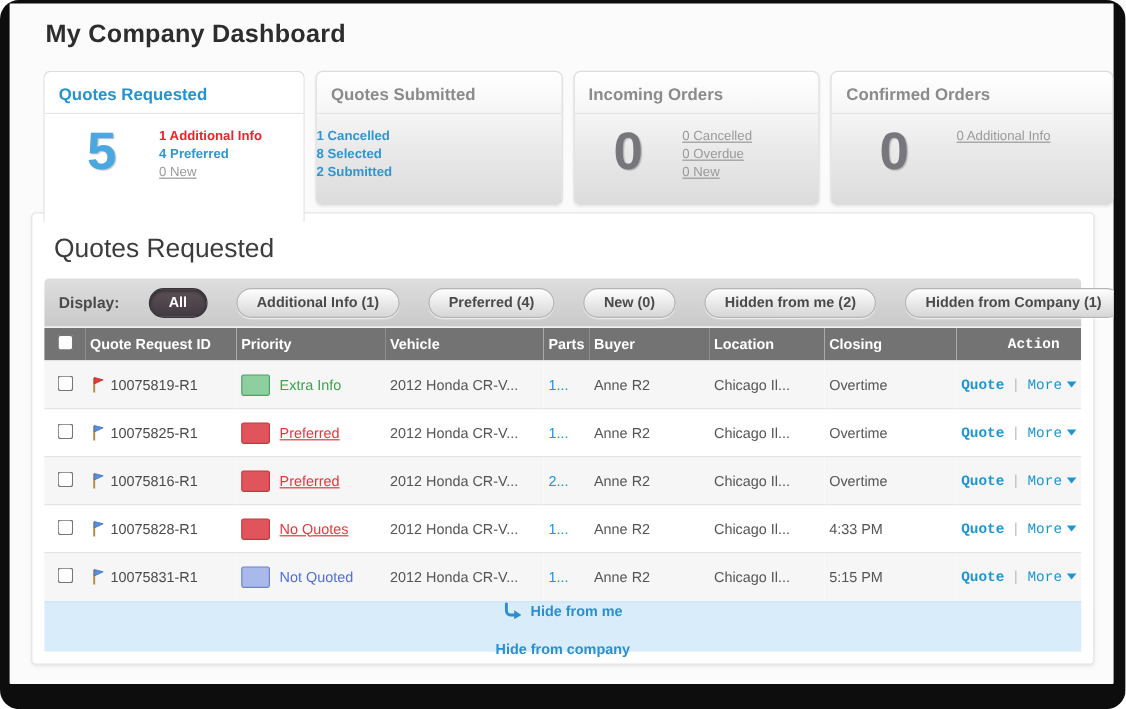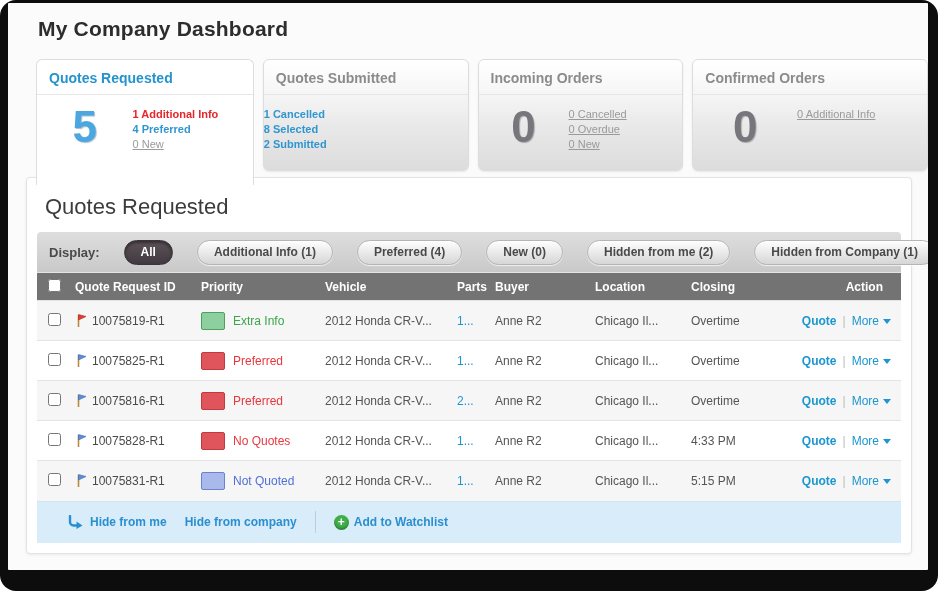--- a/index.html
+++ b/index.html
@@ -72,48 +72,48 @@
   .tcell { display:table-cell; vertical-align:middle; font-size:12px; color:#555; height:40px; padding:0 4px; overflow:hidden; white-space:nowrap; }
   .thead .tcell { background:#737373; color:#fff; font-weight:bold; height:28px; }
   .c-check { width:34px; text-align:center; }
   .c-id    { width:126px; }
   .c-pri   { width:124px; }
   .c-veh   { width:132px; }
   .c-parts { width:38px; }
   .c-buyer { width:100px; }
   .c-loc   { width:96px; }
   .c-close { width:110px; }
-  .c-act   { text-align:right; padding-right:10px; }
+  .c-act   { text-align:right; padding-right:10px;font-family:Liberation Mono, monospace; }
   .thead .c-act { padding-right:18px; }
   .trow.r-odd  .tcell { background:#f6f6f6; }
   .trow.r-even .tcell { background:#ffffff; }
   .trow .tcell { border-top:1px solid #e4e4e4; }
   .idwrap { display:flex; align-items:center; gap:5px; color:#4a4a4a; }
   .flag-icon { flex:0 0 auto; }
   .swatch {
     display:inline-block; width:24px; height:18px; border-radius:2px; vertical-align:middle; margin-right:8px;
   }
   .swatch.green { background:#8ecf9f; border:1px solid #4da05f; }
   .swatch.red   { background:#e0555b; border:1px solid #c03a3f; }
   .swatch.blue  { background:#aab9ec; border:1px solid #6c82cf; }
   .pri-label { font-size:12px; vertical-align:middle; }
   .pri-green { color:#3aa54a; }
-  .pri-red   { color:#e8363d; }
+  .pri-red   { color:#e8363d;text-decoration:underline; }
   .pri-blue  { color:#4f6fd8; }
   .link { color:#1b96d2; text-decoration:none; cursor:pointer; }
   .quote-link { font-weight:bold; }
   .act-divider { color:#bbb; margin:0 6px; }
   .caret { display:inline-block; width:0; height:0; border-left:4px solid transparent; border-right:4px solid transparent; border-top:5px solid #1b96d2; margin-left:4px; vertical-align:middle; }
   input[type=checkbox] { width:13px; height:13px; cursor:pointer; }
   .thead input[type=checkbox] { accent-color:#fff; }
   
   .actionbar {
     display:flex; align-items:center; gap:18px; height:42px; margin-top:0;
-    background:#d9ecf9; border-top:1px solid #cfe4f4; padding:0 30px;
-    font-size:12px; font-weight:bold;
+    background:#d9ecf9; border-top:1px solid #cfe4f4; padding:0 2px;
+    font-size:12px; font-weight:bold;flex-direction:column;
   }
   .actionbar .link { color:#2a8fd0; }
   .vdiv { width:1px; height:22px; background:#b9cfe0; }
   .plus-icon {
     display:inline-flex; align-items:center; justify-content:center;
     width:15px; height:15px; border-radius:50%; background:#3fae49; color:#fff;
     font-size:12px; font-weight:bold; line-height:1; margin-right:5px;
     box-shadow:inset 0 -2px 2px rgba(0,0,0,.25);
   }
   .ab-item { display:inline-flex; align-items:center; }

